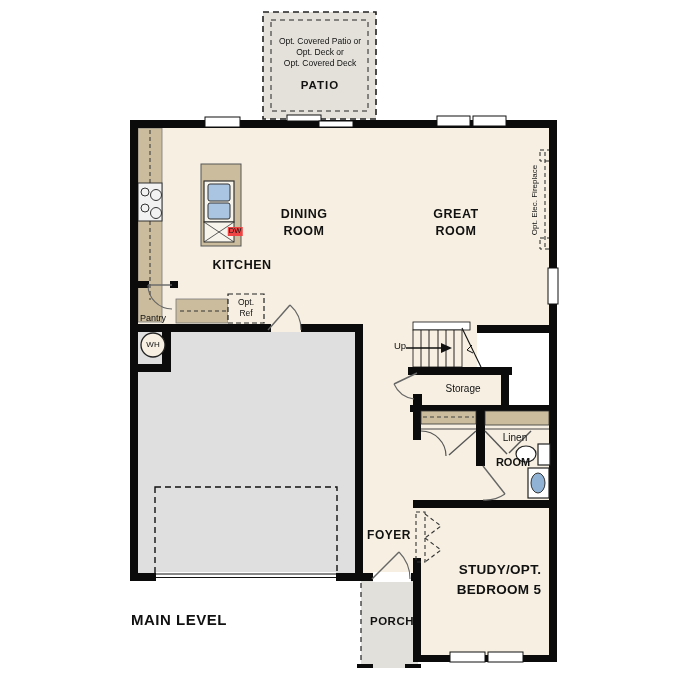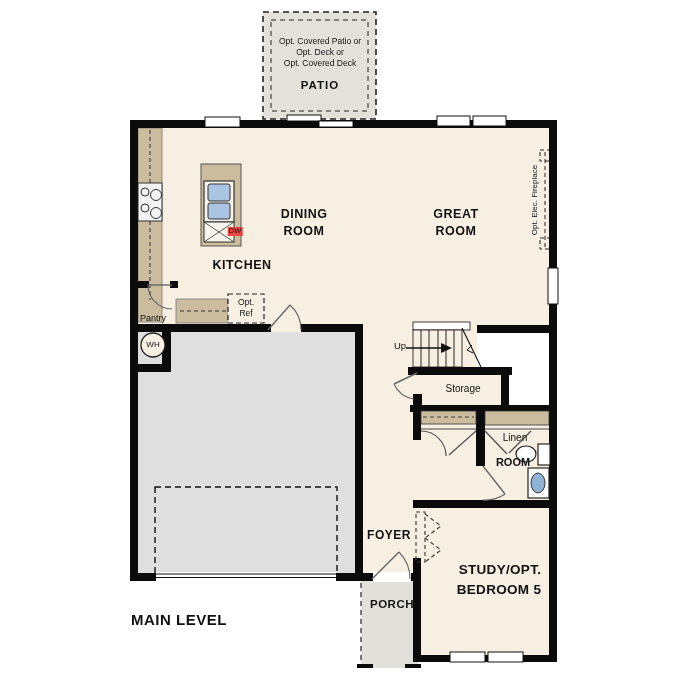--- a/index.html
+++ b/index.html
@@ -219,19 +219,19 @@
   <div class="lbl ctr b" style="left:513px;top:456px;font-size:11px;">ROOM</div>
 
   <div class="lbl ctr b" style="left:389px;top:529px;font-size:12px;letter-spacing:.5px;">FOYER</div>
 
   <div class="lbl ctr b" style="left:499px;top:560px;font-size:13.5px;line-height:20px;letter-spacing:.3px;text-align:right;">
     <span style="display:block">STUDY/OPT.</span>
     <span style="display:block">BEDROOM 5</span>
   </div>
 
 
-  <div class="lbl ctr b" style="left:392px;top:598px;font-size:11.5px;letter-spacing:.5px;">PORCH</div>
+  <div class="lbl ctr b" style="left:392px;top:615px;font-size:11.5px;letter-spacing:.5px;">PORCH</div>
 
   <div class="lbl" style="left:486px;top:194px;width:100px;height:12px;font-size:8px;text-align:center;transform:rotate(-90deg);">Opt. Elec. Fireplace</div>
 
   <div class="lbl b" style="left:131px;top:611px;font-size:15px;letter-spacing:.5px;">MAIN LEVEL</div>
 
 </div>
 
 </body></html>

